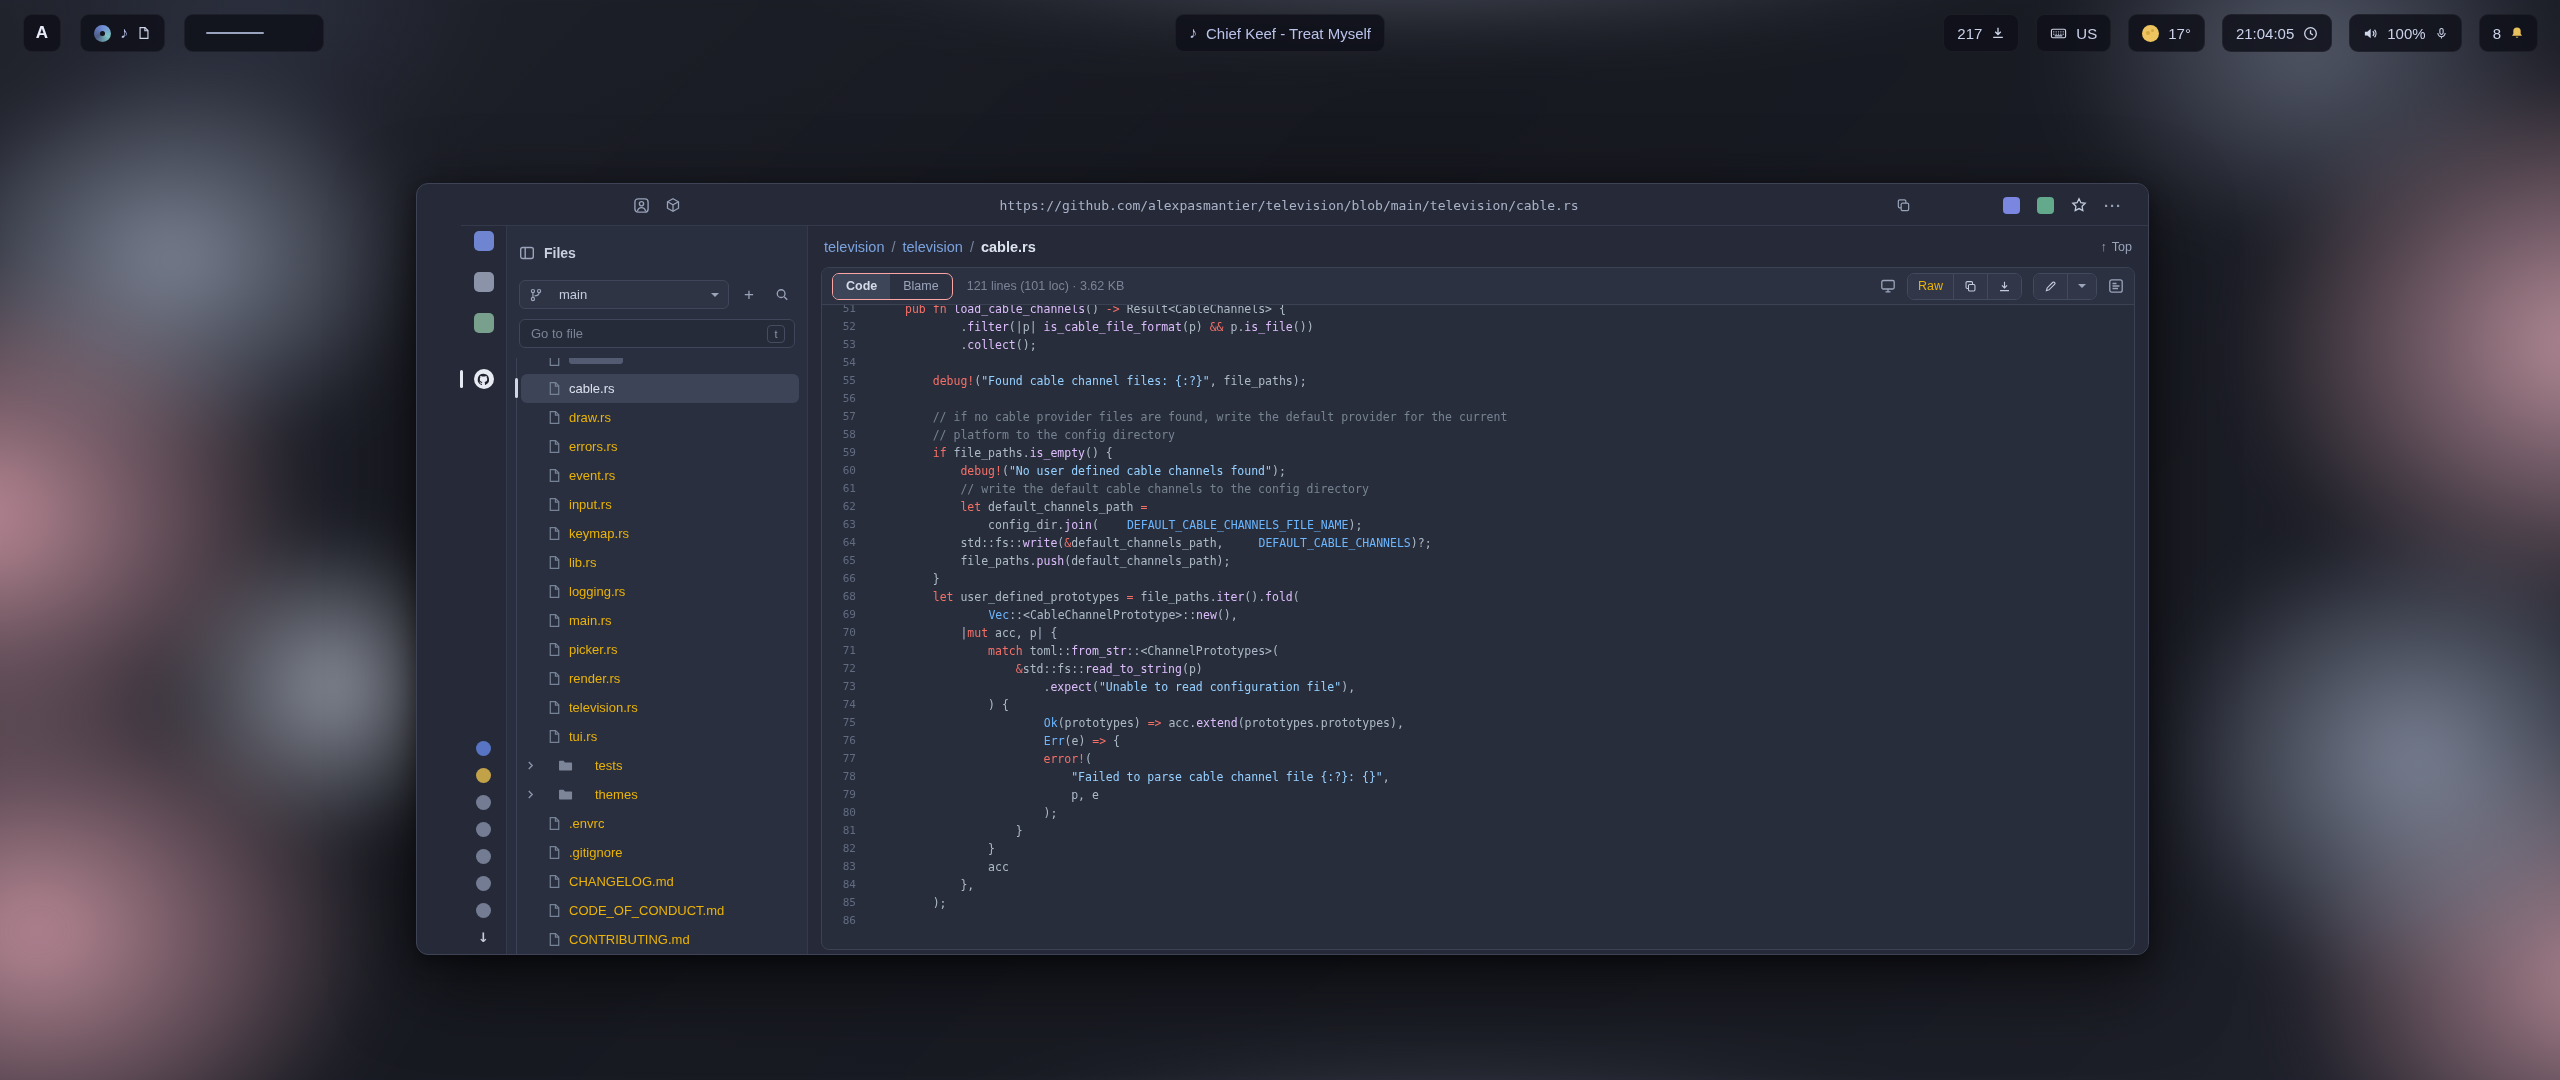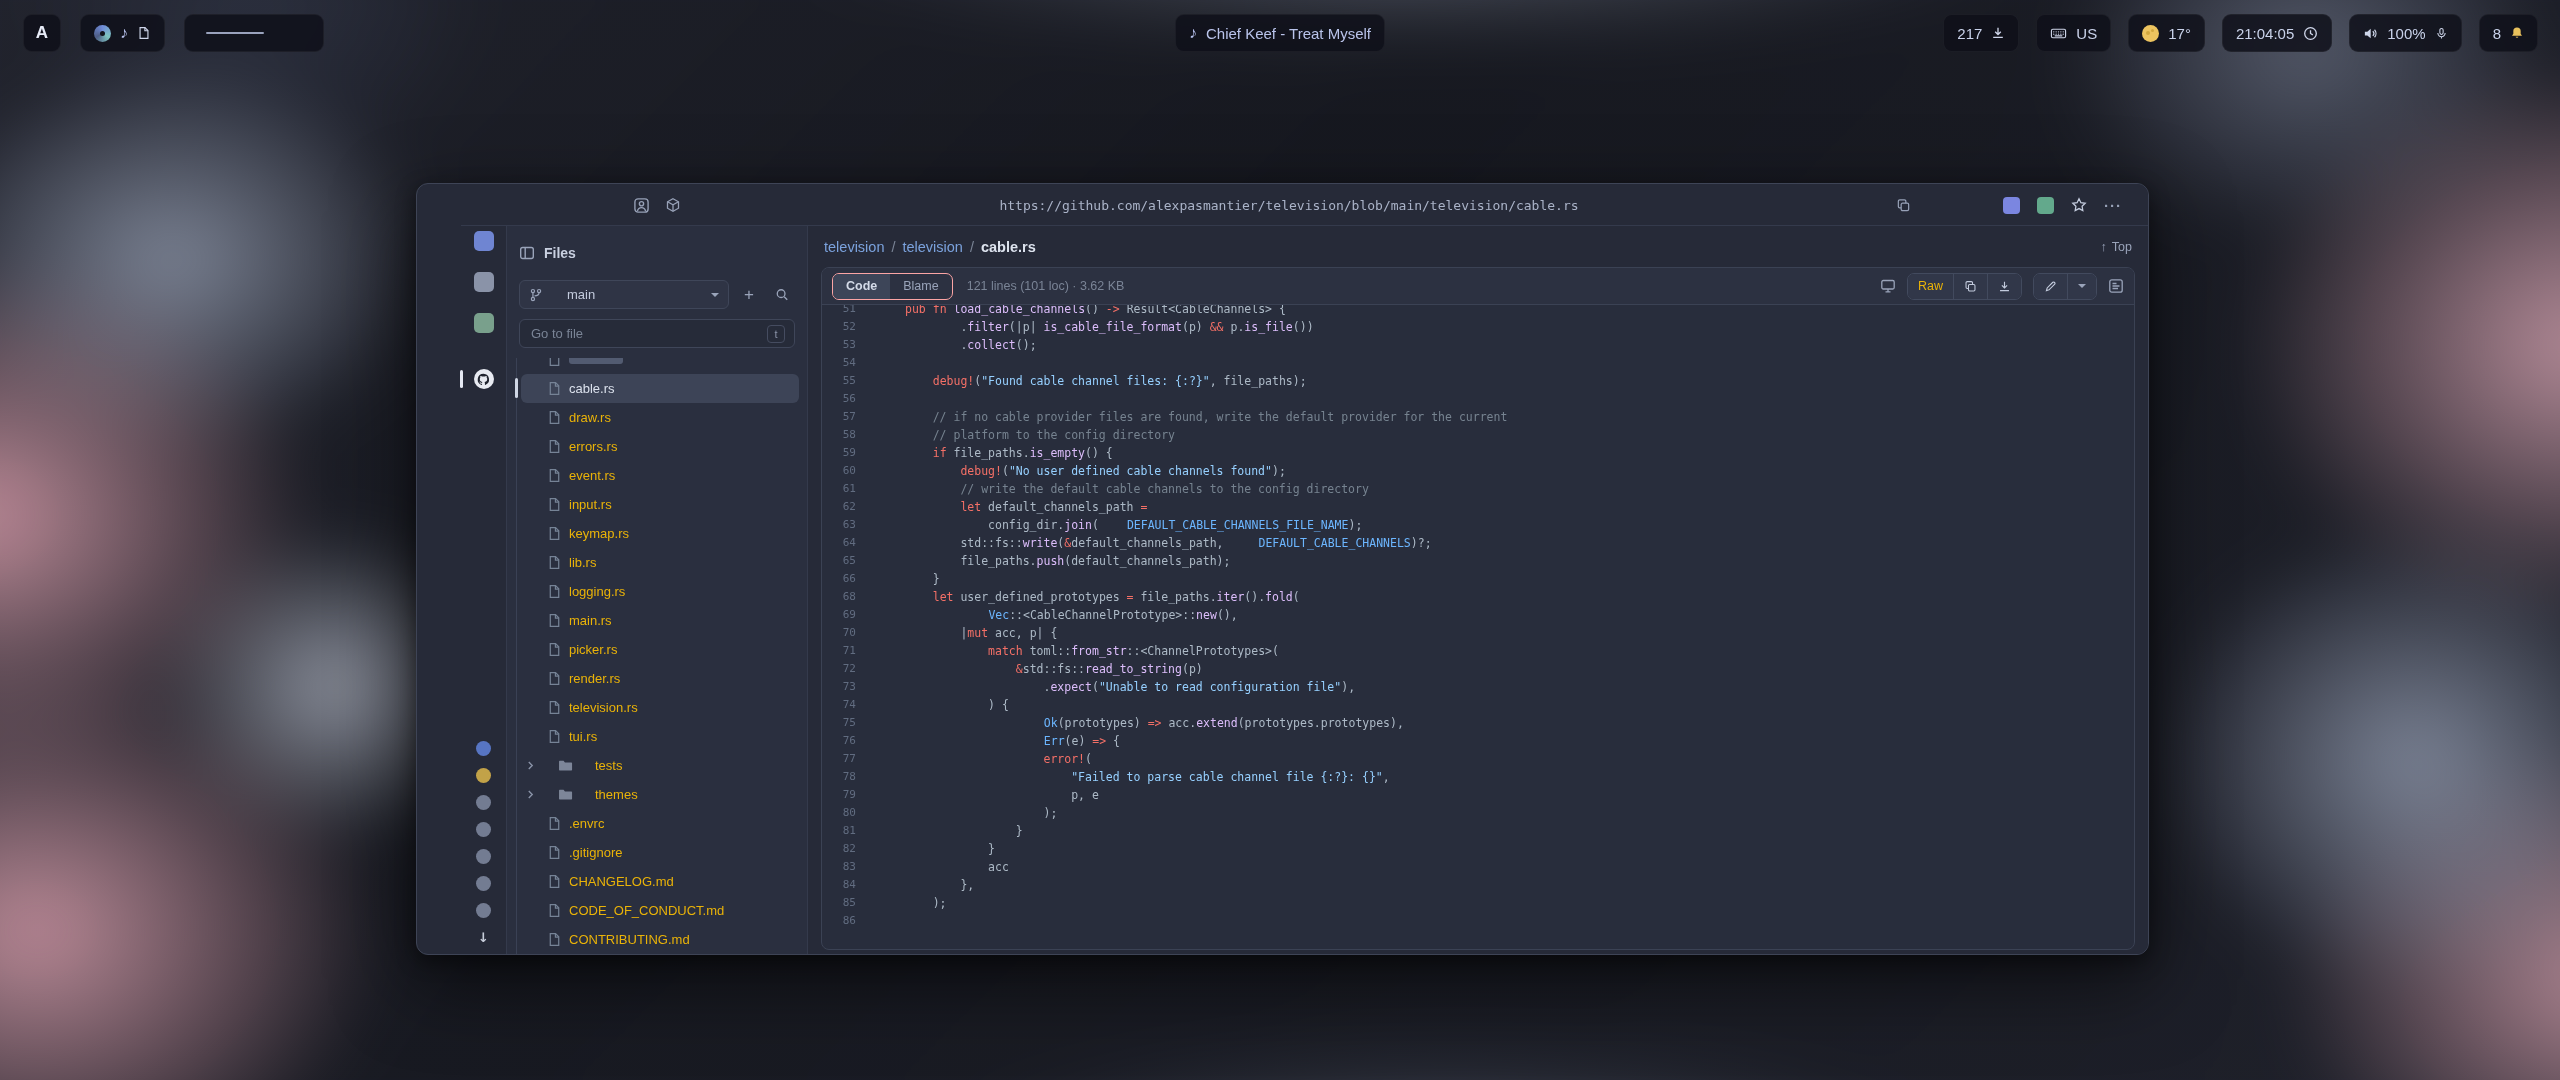--- a/index.html
+++ b/index.html
@@ -65,21 +65,21 @@
   .fav.active::before{content:'';position:absolute;left:-14px;top:1px;width:3px;height:18px;border-radius:2px;background:#e6eaf4;}
   .dock{position:absolute;bottom:10px;left:0;width:100%;display:flex;flex-direction:column;align-items:center;gap:12px;}
   .dk{width:15px;height:15px;border-radius:50%;opacity:.88;display:flex;align-items:center;justify-content:center;
     font-size:13px;font-weight:bold;font-family:"DejaVu Sans",sans-serif;}
 
   
   .sidebar{width:301px;border-right:1px solid #343a4c;background:#2a2f3f;display:flex;flex-direction:column;padding-top:14px;}
   .files-head{margin:0 12px;height:26px;display:flex;align-items:center;gap:9px;color:#c9d0e0;font-size:14px;font-weight:bold;}
   .branch-row{margin:14px 12px 0;display:flex;align-items:center;gap:7px;}
   .branch-btn{flex:1;height:29px;background:#2f3445;border:1px solid #3f4659;border-radius:6px;display:flex;align-items:center;
-    gap:24px;padding:0 9px;color:#c3cbdd;font-size:13px;cursor:pointer;}
+    gap:16px;padding:0 9px;color:#c3cbdd;font-size:13px;cursor:pointer;}
   .caret{width:0;height:0;border:4px solid transparent;border-top-color:#9aa4ba;margin-left:auto;margin-top:4px;}
   .sq-btn{width:26px;height:26px;border-radius:6px;border:none;background:transparent;display:flex;align-items:center;justify-content:center;cursor:pointer;}
   .goto{margin:10px 12px 0;height:29px;border:1px solid #3f4659;border-radius:6px;display:flex;align-items:center;padding:0 9px;gap:6px;background:#262b39;}
   .goto input{flex:1;background:transparent;border:none;outline:none;color:#c3cbdd;font-size:13px;font-family:"Liberation Sans",sans-serif;}
   .goto input::placeholder{color:#7a8496;}
   .keyhint{width:18px;height:18px;border:1px solid #454c60;border-radius:4px;color:#8a93a8;font-size:11px;display:flex;align-items:center;justify-content:center;}
   .tree{margin-top:10px;flex:1;position:relative;overflow:hidden;}
   .tree::before{content:'';position:absolute;left:9px;top:0;bottom:0;width:1px;background:rgba(90,100,125,.35);}
   .trow{height:29px;display:flex;align-items:center;gap:7px;margin:0 8px 0 14px;padding:0 6px 0 26px;border-radius:6px;
     color:#eab308;font-size:13px;cursor:pointer;position:relative;}

